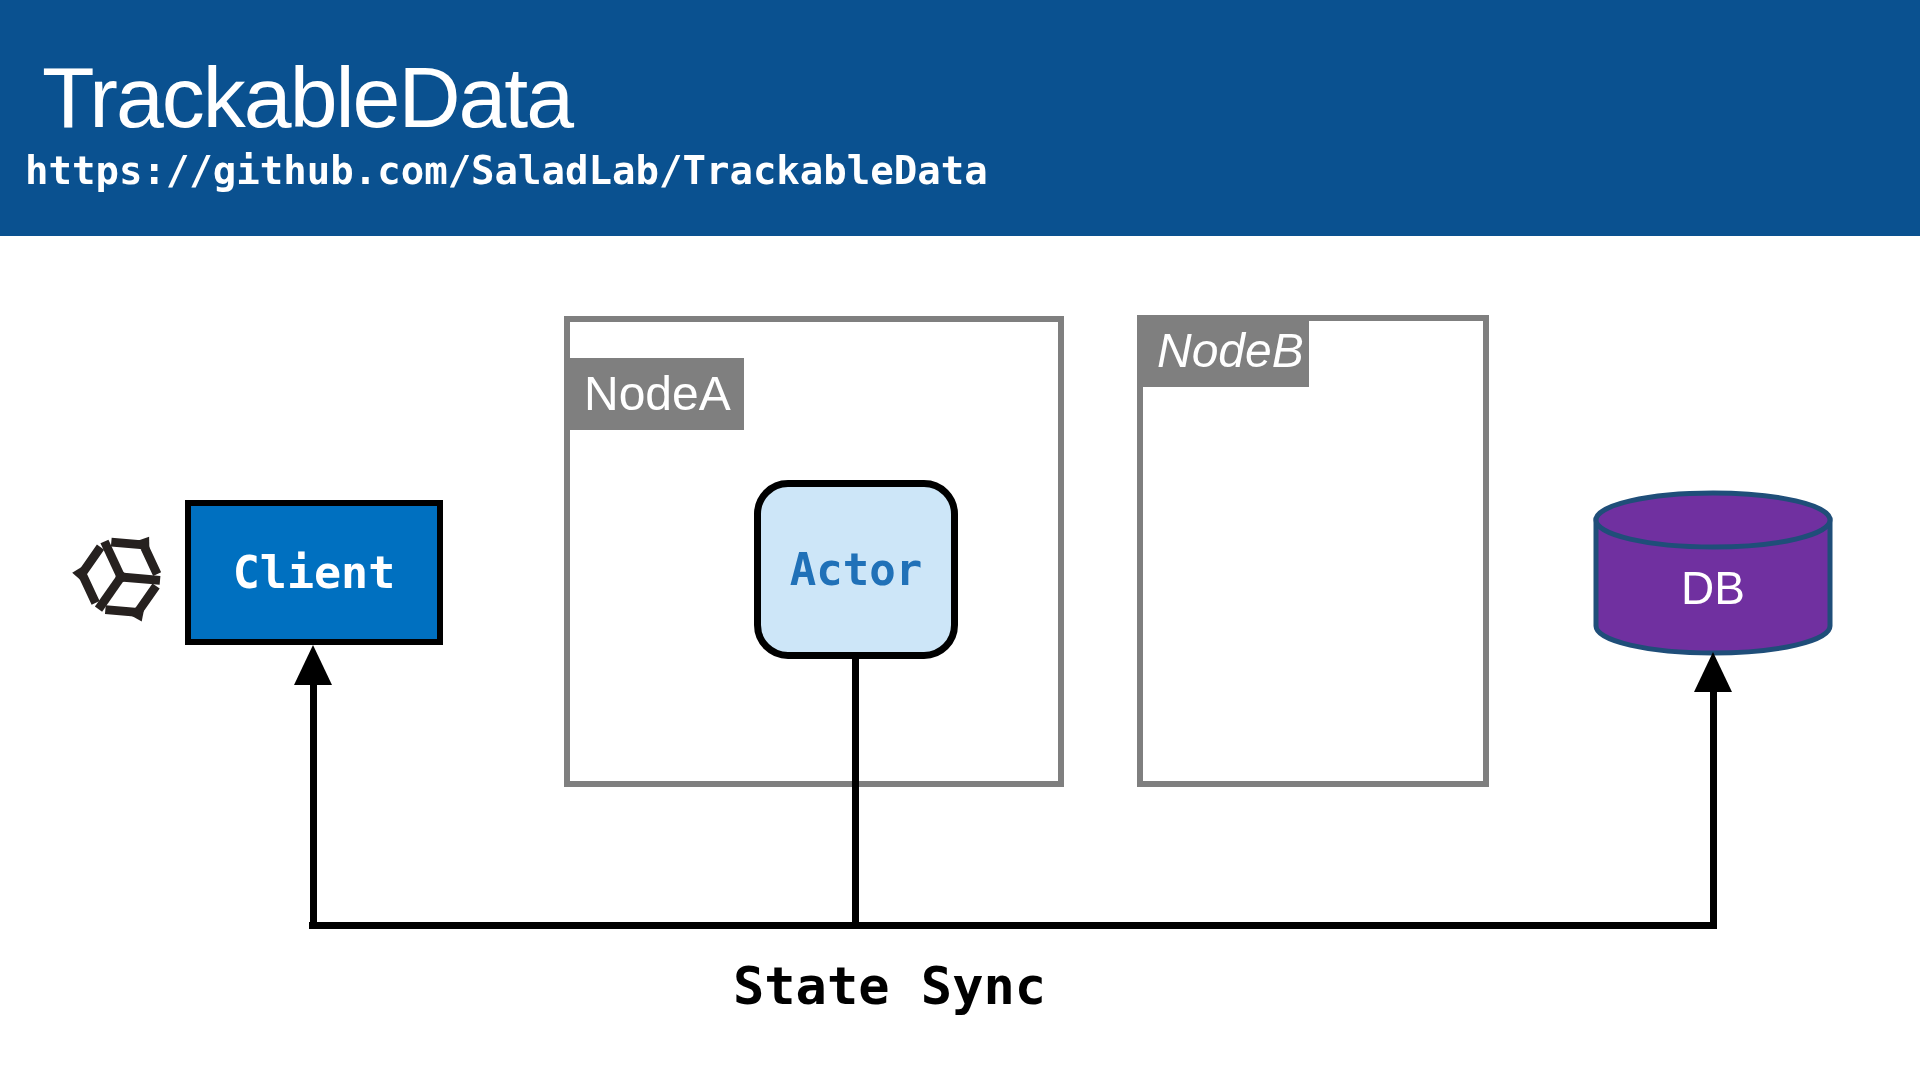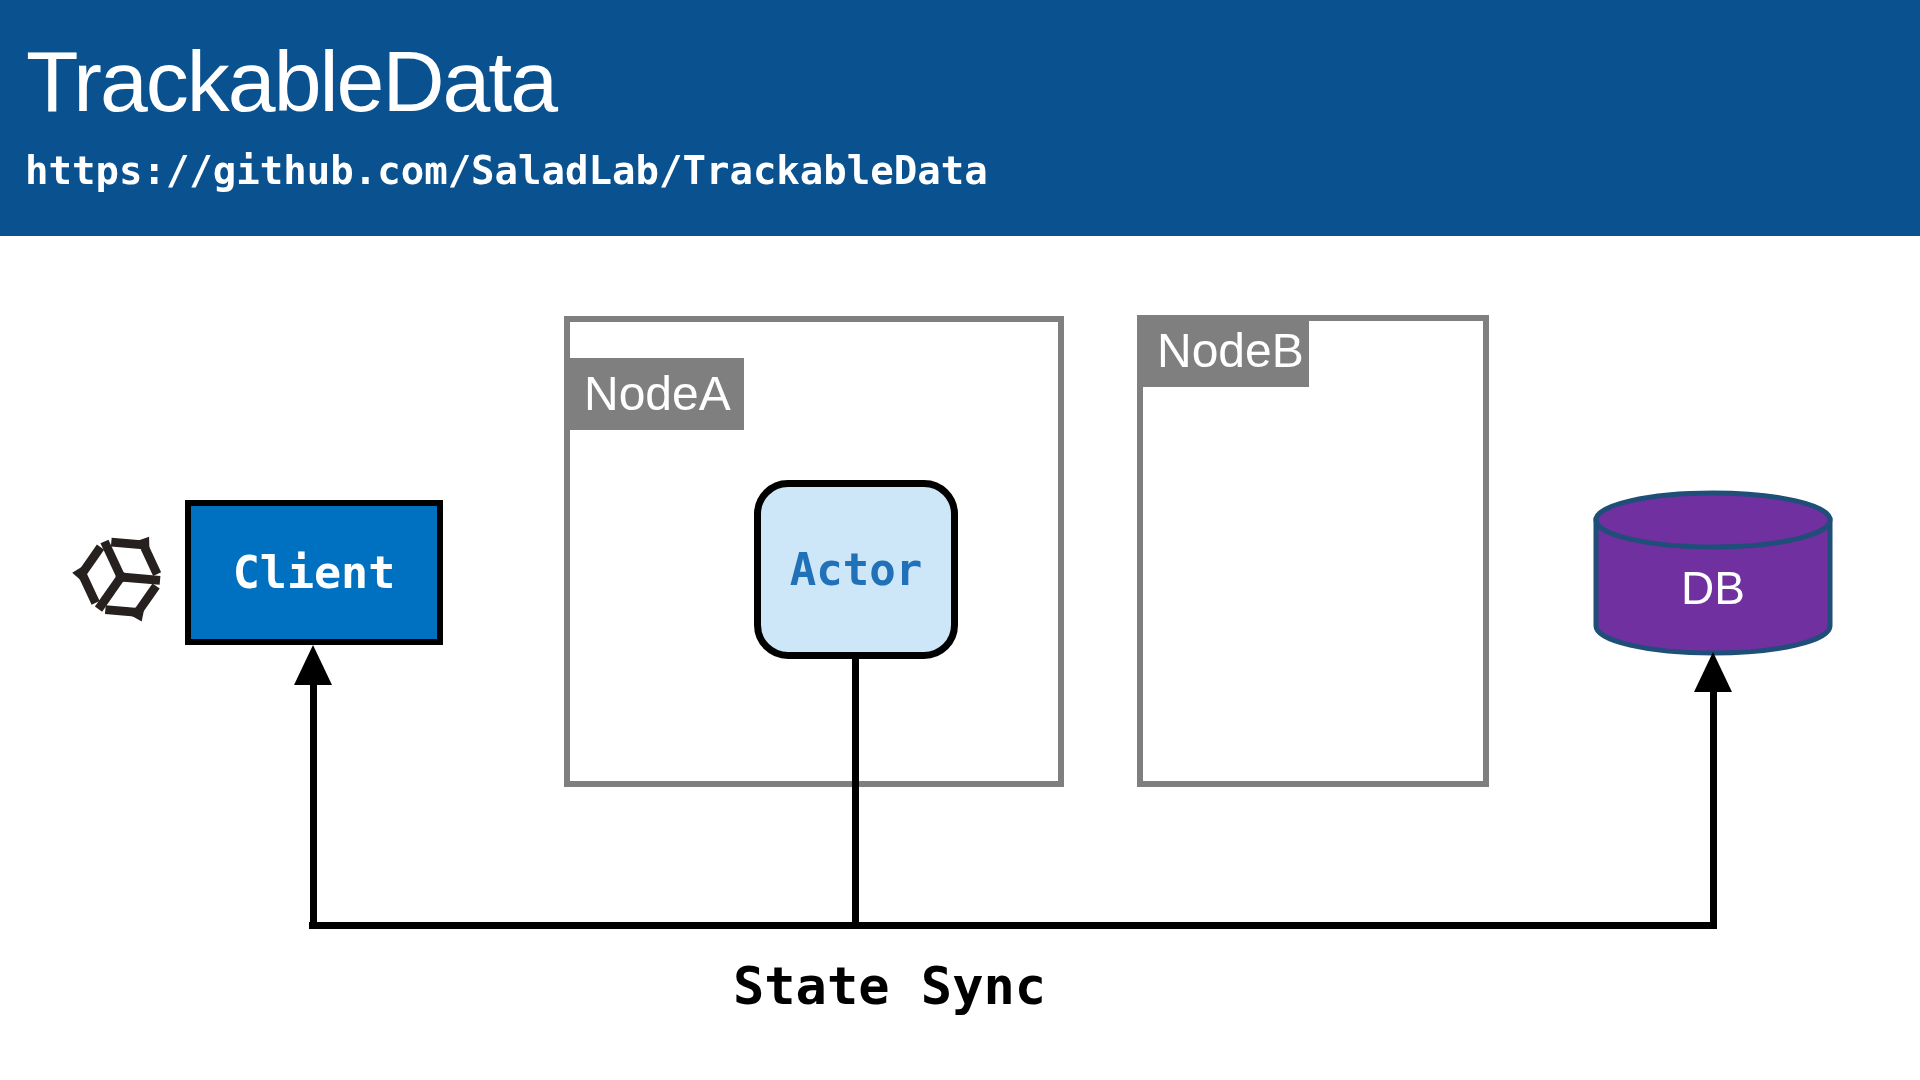--- a/index.html
+++ b/index.html
@@ -3,21 +3,21 @@
 <meta charset="utf-8">
 <style>
   html,body{margin:0;padding:0;background:#ffffff;}
   #slide{
     position:relative;width:1920px;height:1080px;overflow:hidden;
     background:#ffffff;font-family:"Liberation Sans",sans-serif;
   }
   
   #header-band{position:absolute;left:0;top:0;width:1920px;height:236px;}
   #page-title{
-    position:absolute;left:26px;top:34px;margin:0;
+    position:absolute;left:26px;top:34px;margin:16px;
     font-size:86px;font-weight:300;letter-spacing:-2px;line-height:1.1;
     color:#ffffff;font-family:"Liberation Sans",sans-serif;
   }
   #github-url{
     position:absolute;left:25px;top:148px;
     font-family:"DejaVu Sans Mono",monospace;font-weight:bold;font-size:39px;
     color:#ffffff;white-space:nowrap;
   }
   
   .abs{position:absolute;box-sizing:border-box;}
@@ -89,21 +89,21 @@
   </svg>
 
   <div id="client-box" class="abs" style="background-color: rgb(0, 112, 192); text-align: right;">
     <span style="color: rgb(255, 255, 255);">Client</span>
   </div>
 
   <div id="node-a" class="abs node-box" style="border-color: rgb(127, 127, 127);">
     <div class="node-tab" style="background-color: rgb(127, 127, 127); color: rgb(255, 255, 255); margin-top: 42px;">NodeA</div>
   </div>
 
-  <div id="node-b" class="abs node-box" style="border-color: rgb(127, 127, 127);">
+  <div id="node-b" class="abs node-box" style="border-color: rgb(127, 127, 127); font-style: italic;">
     <div class="node-tab" style="background-color: rgb(127, 127, 127); color: rgb(255, 255, 255);">NodeB</div>
   </div>
 
   <div id="actor-box" class="abs" style="background-color: rgb(205, 230, 248);">
     <span style="color: rgb(32, 113, 184);">Actor</span>
   </div>
 
   <svg id="db-svg" class="abs" width="244" height="172" viewBox="0 0 244 172" aria-hidden="true">
     <path d="M5,34 V140 A117,27 0 0 0 239,140 V34 Z" stroke-width="5" fill="#7030A0" stroke="#1F4E79"></path>
     <ellipse cx="122" cy="34" rx="117" ry="27" stroke-width="5" fill="#7030A0" stroke="#1F4E79"></ellipse>

